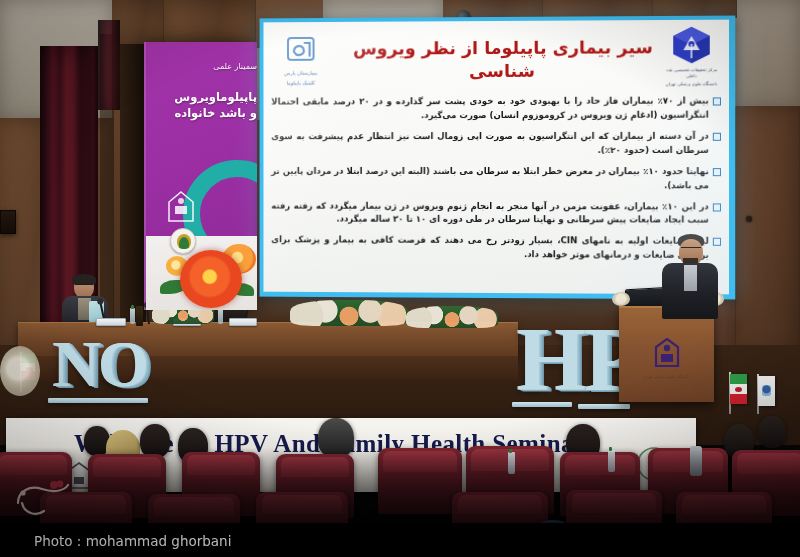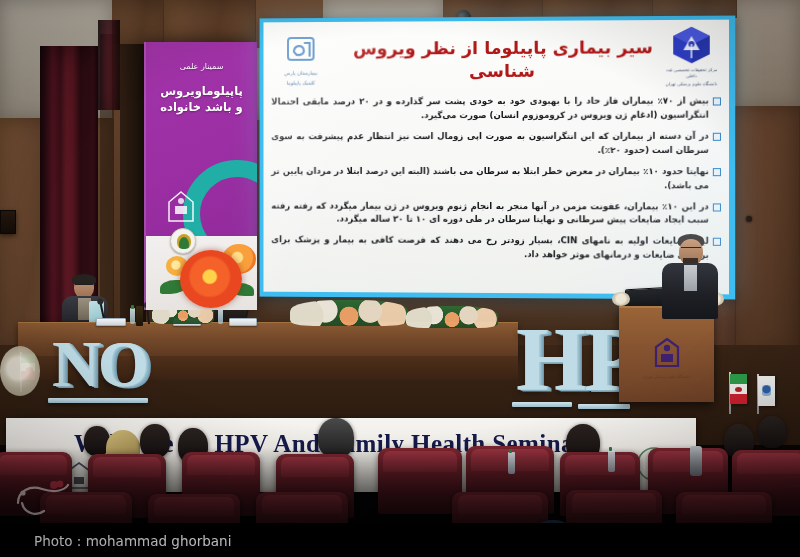--- a/index.html
+++ b/index.html
@@ -62,26 +62,26 @@
 
   
   #purple-banner {
     position:absolute; left:144px; top:42px; width:113px; height:268px;
     background:linear-gradient(160deg,#a234a8 0%,#9c2fa4 40%,#8c2896 100%);
     box-shadow:0 0 14px rgba(0,0,0,.45);
     overflow:hidden;
     border-left:2px solid rgba(255,255,255,.15);
   }
   .pb-txt {
-    position:relative; z-index:4; text-align:center; color:#fff;
+    position:relative; z-index:4; text-align:right; color:#fff;
     font-family:"DejaVu Sans", sans-serif; direction:rtl;
     text-shadow:0 1px 2px rgba(0,0,0,.35);
   }
   .pb-kicker { font-size:8px; margin-top:20px; letter-spacing:.5px; opacity:.95;}
-  .pb-main1 { font-size:11.5px; font-weight:bold; margin-top:13px; line-height:1.35;}
+  .pb-main1 { font-size:11.5px; font-weight:bold; margin-top:19px; line-height:1.35;}
   .pb-main2 { font-size:11.5px; font-weight:bold; line-height:1.35;}
   .pb-ring {
     position:absolute; right:-34px; top:118px; width:108px; height:108px;
     border:17px solid #19b5a8; border-radius:50%;
     z-index:1; opacity:.95;
   }
   .pb-bottomwhite {
     position:absolute; left:0; bottom:0; width:100%; height:74px;
     background:linear-gradient(180deg,#f2f0ef,#e7e3e0); z-index:2;
   }

